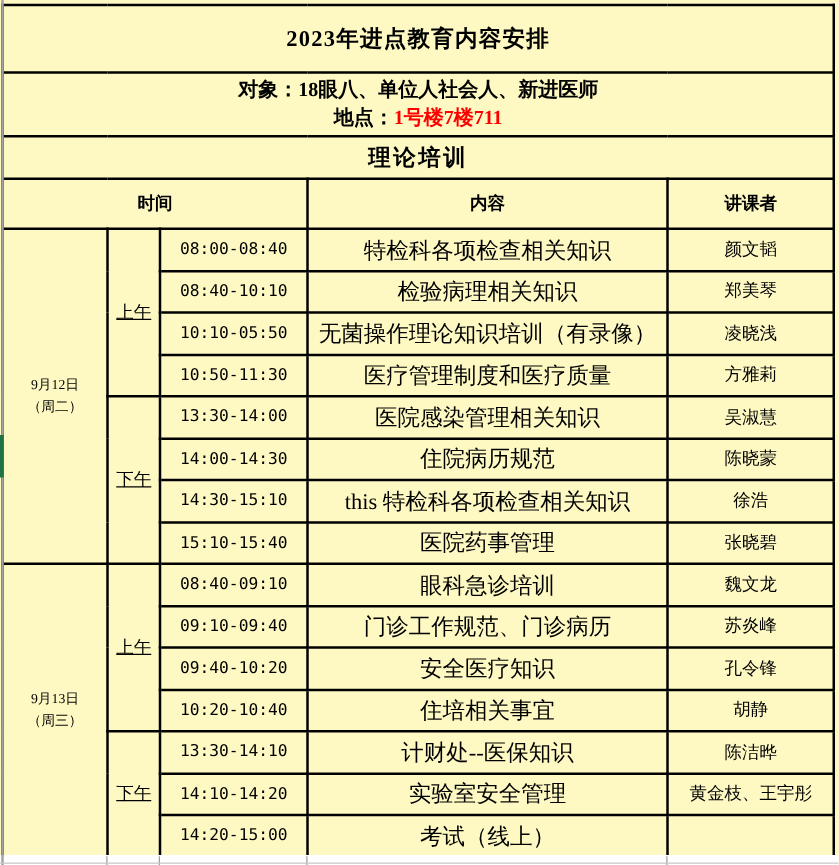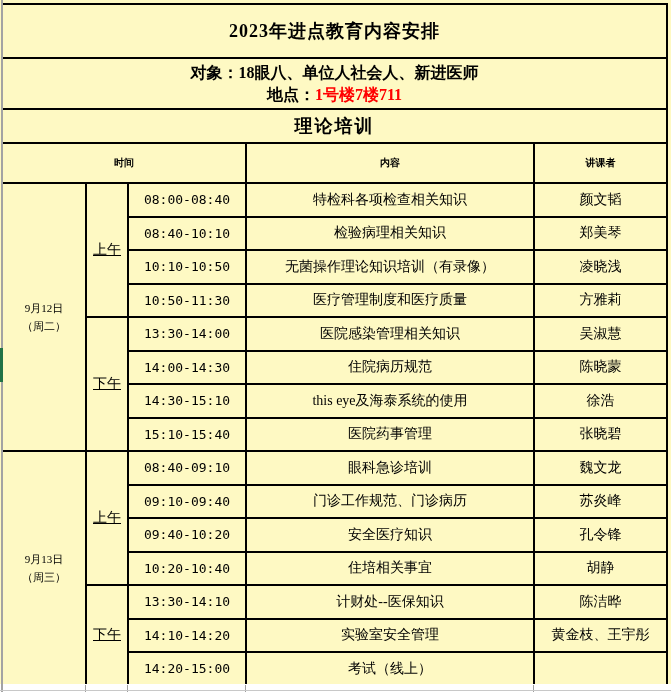--- a/index.html
+++ b/index.html
@@ -13,25 +13,25 @@
   }
   table.sched td { border:2px solid #000; padding:0; text-align:center; vertical-align:middle; overflow:hidden; }
   tr.r-title { height:54px; }
   tr.r-sub   { height:51px;margin-top:28px; }
   tr.r-sec   { height:34px; }
   tr.r-head  { height:40px; }
   tr.r-data  { height:33.5px; }
   .t-title  { font-size:18px; font-weight:bold; letter-spacing:1px; }
   .t-sub    { font-size:16px; font-weight:bold; line-height:22px; }
   .t-sec    { font-size:18px; font-weight:bold; letter-spacing:2px; }
-  .t-head   { font-size:10px; font-weight:bold; }
+  .t-head   { font-size:14px; font-weight:bold; }
   .c-date   { font-size:11px; line-height:18px; }
   .c-period { font-size:14px;text-decoration:underline; }
   .c-time   { font-family:"DejaVu Sans Mono","Liberation Mono",monospace; font-size:13px; }
-  .c-content{ font-size:14px; }
+  .c-content{ font-size:18px; }
   .c-lect   { font-size:14px; }
   .red      { color:#ff0000; }
   
   .left-edge   { position:absolute; left:1px; top:0; width:2px; height:692px; background:#a3a3a3; z-index:5; }
   .green-mark  { position:absolute; left:0; top:348px; width:3px; height:34px; background:#217346; z-index:6; }
   .bottom-strip{ position:absolute; left:0; top:684px; width:671px; height:8px; background:#ffffff; z-index:4; }
   .tick { position:absolute; top:685px; width:1px; height:7px; background:#9e9e9e; z-index:6; }
   .bottom-line { position:absolute; left:0; top:690px; width:671px; height:1px; background:#c8c8c8; z-index:6; }
 </style>
 </head>
@@ -79,21 +79,21 @@
       <td class="c-time">08:00-08:40</td>
       <td class="c-content">特检科各项检查相关知识</td>
       <td class="c-lect">颜文韬</td>
     </tr>
     <tr class="r-data">
       <td class="c-time">08:40-10:10</td>
       <td class="c-content">检验病理相关知识</td>
       <td class="c-lect">郑美琴</td>
     </tr>
     <tr class="r-data">
-      <td class="c-time">10:10-10:50</td>
+      <td class="c-time">10:10-05:50</td>
       <td class="c-content">无菌操作理论知识培训（有录像）</td>
       <td class="c-lect">凌晓浅</td>
     </tr>
     <tr class="r-data">
       <td class="c-time">10:50-11:30</td>
       <td class="c-content">医疗管理制度和医疗质量</td>
       <td class="c-lect">方雅莉</td>
     </tr>
     <tr class="r-data">
       <td rowspan="4" class="c-period">下午</td>
@@ -101,21 +101,21 @@
       <td class="c-content">医院感染管理相关知识</td>
       <td class="c-lect">吴淑慧</td>
     </tr>
     <tr class="r-data">
       <td class="c-time">14:00-14:30</td>
       <td class="c-content">住院病历规范</td>
       <td class="c-lect">陈晓蒙</td>
     </tr>
     <tr class="r-data">
       <td class="c-time">14:30-15:10</td>
-      <td class="c-content">this eye及海泰系统的使用</td>
+      <td class="c-content">this 特检科各项检查相关知识</td>
       <td class="c-lect">徐浩</td>
     </tr>
     <tr class="r-data">
       <td class="c-time">15:10-15:40</td>
       <td class="c-content">医院药事管理</td>
       <td class="c-lect">张晓碧</td>
     </tr>
 
     <tr class="r-data">
       <td rowspan="7" class="c-date">

